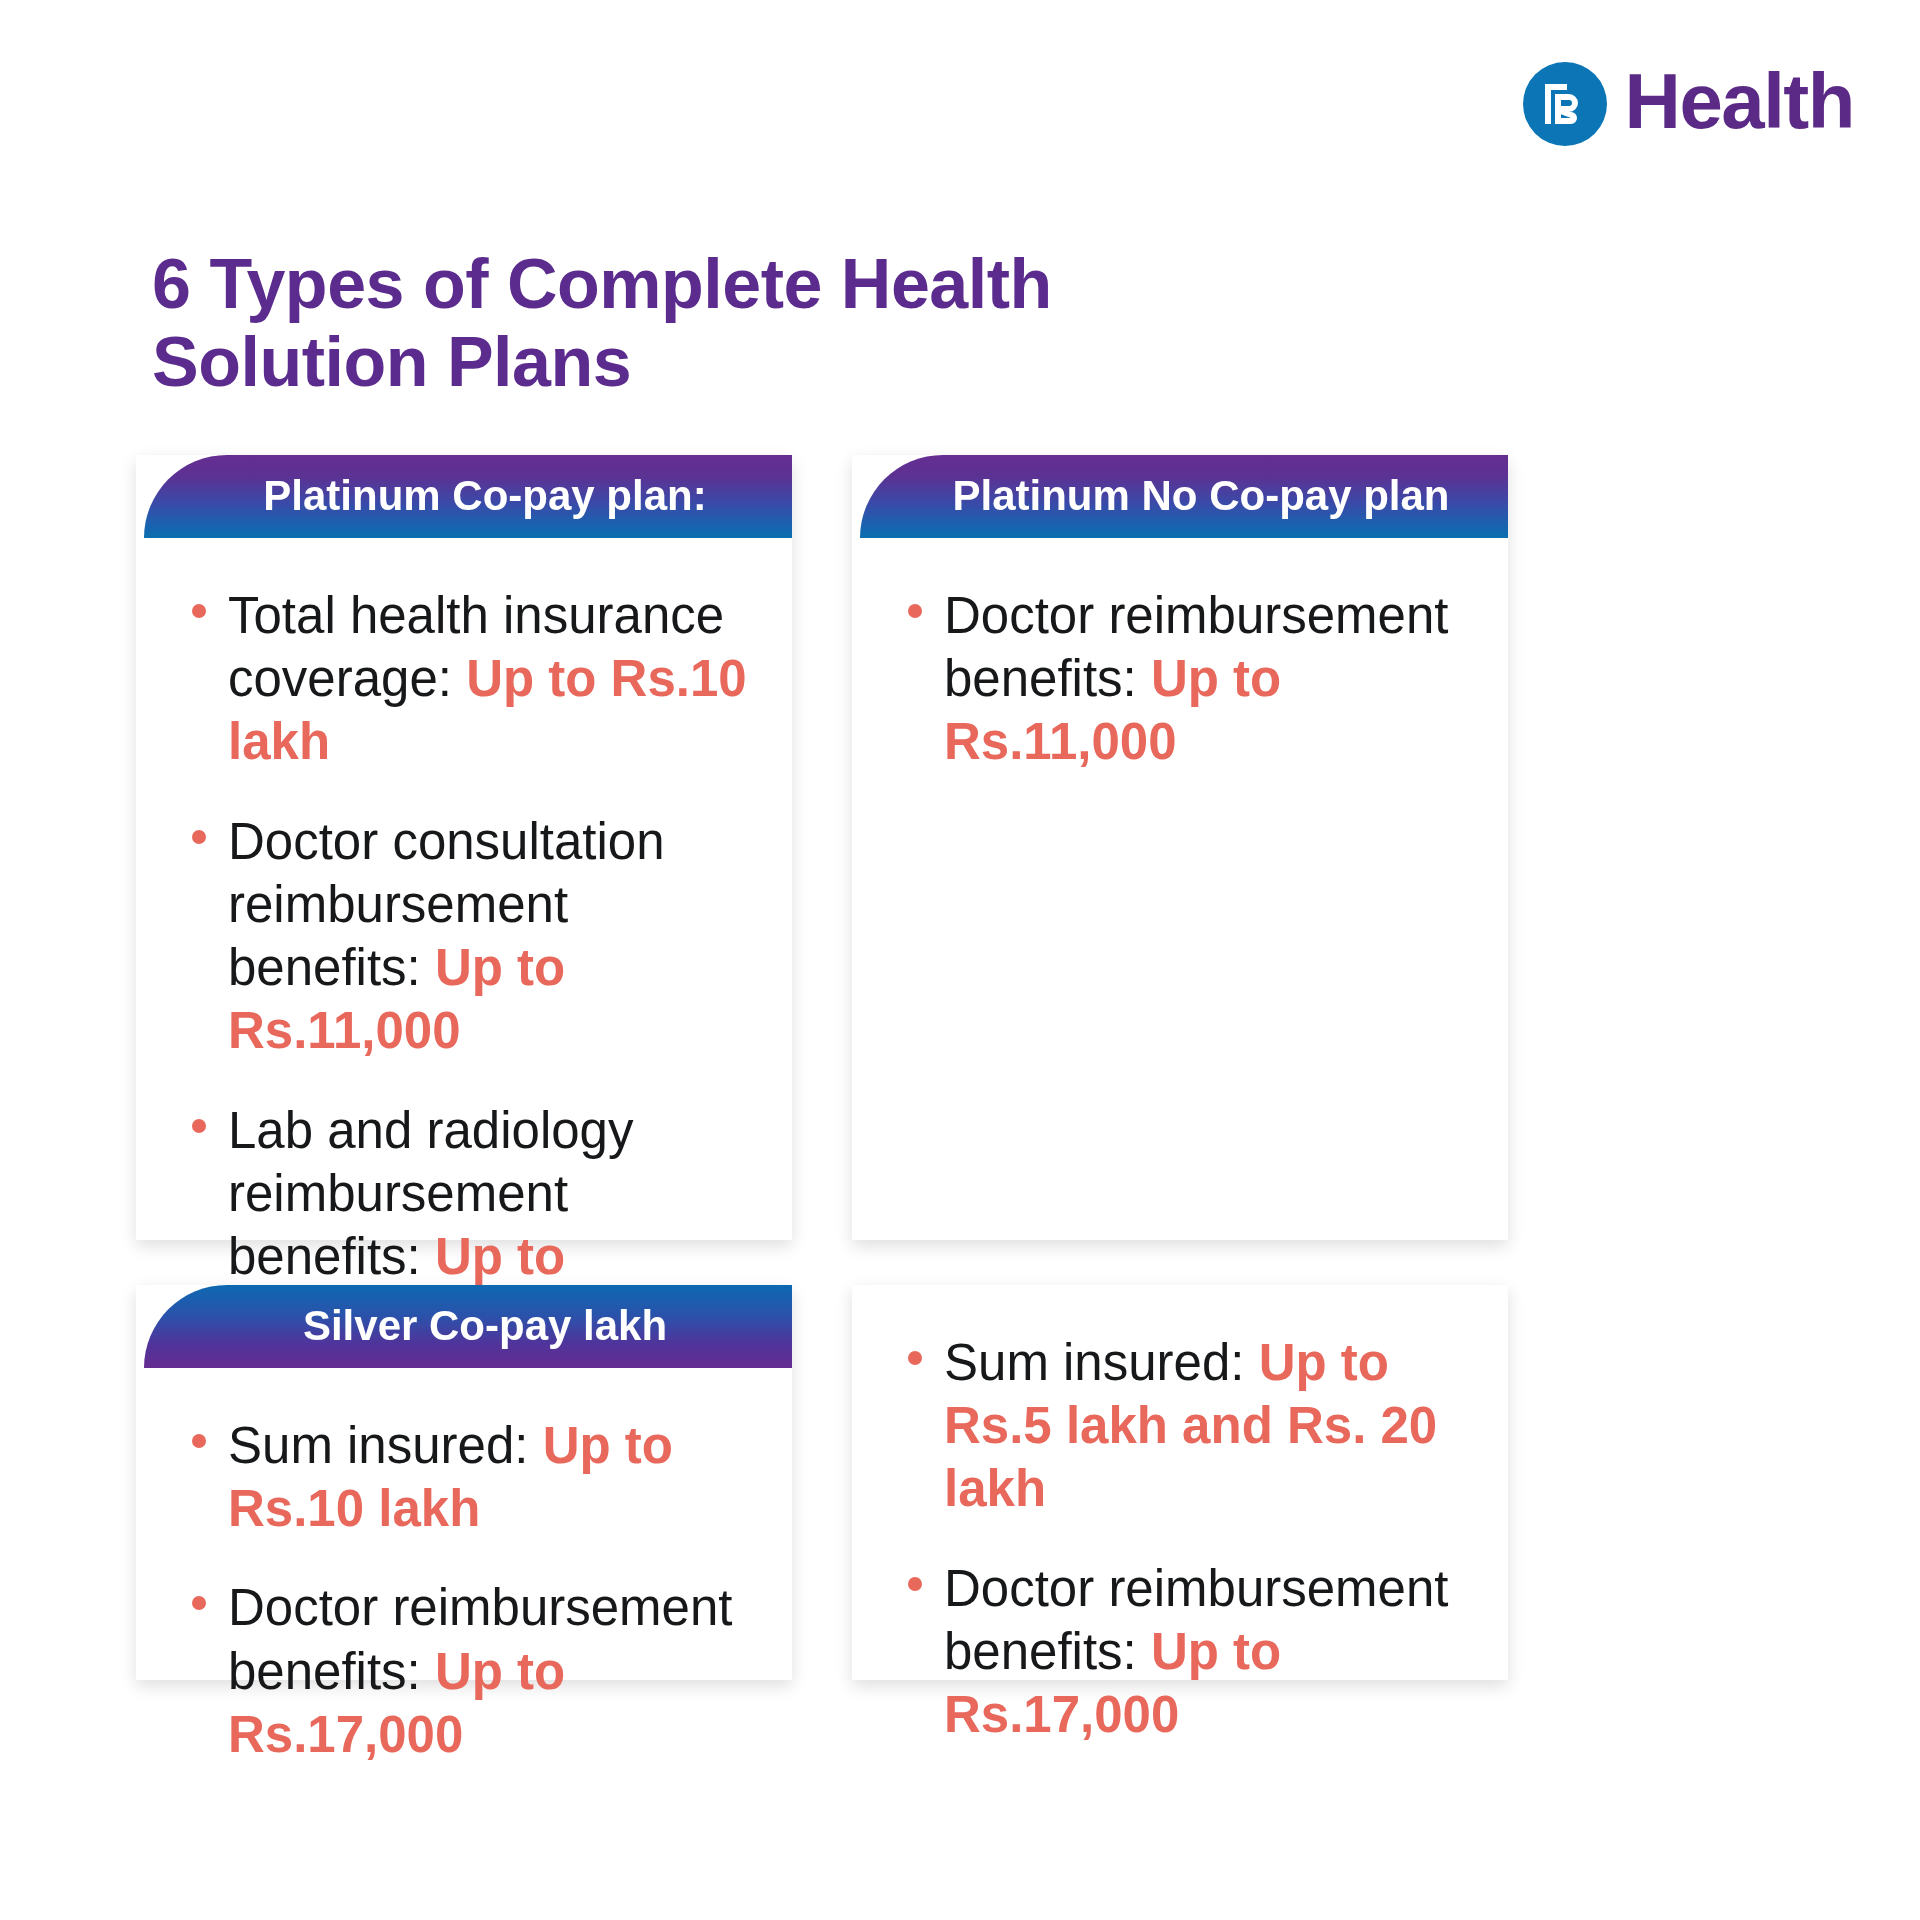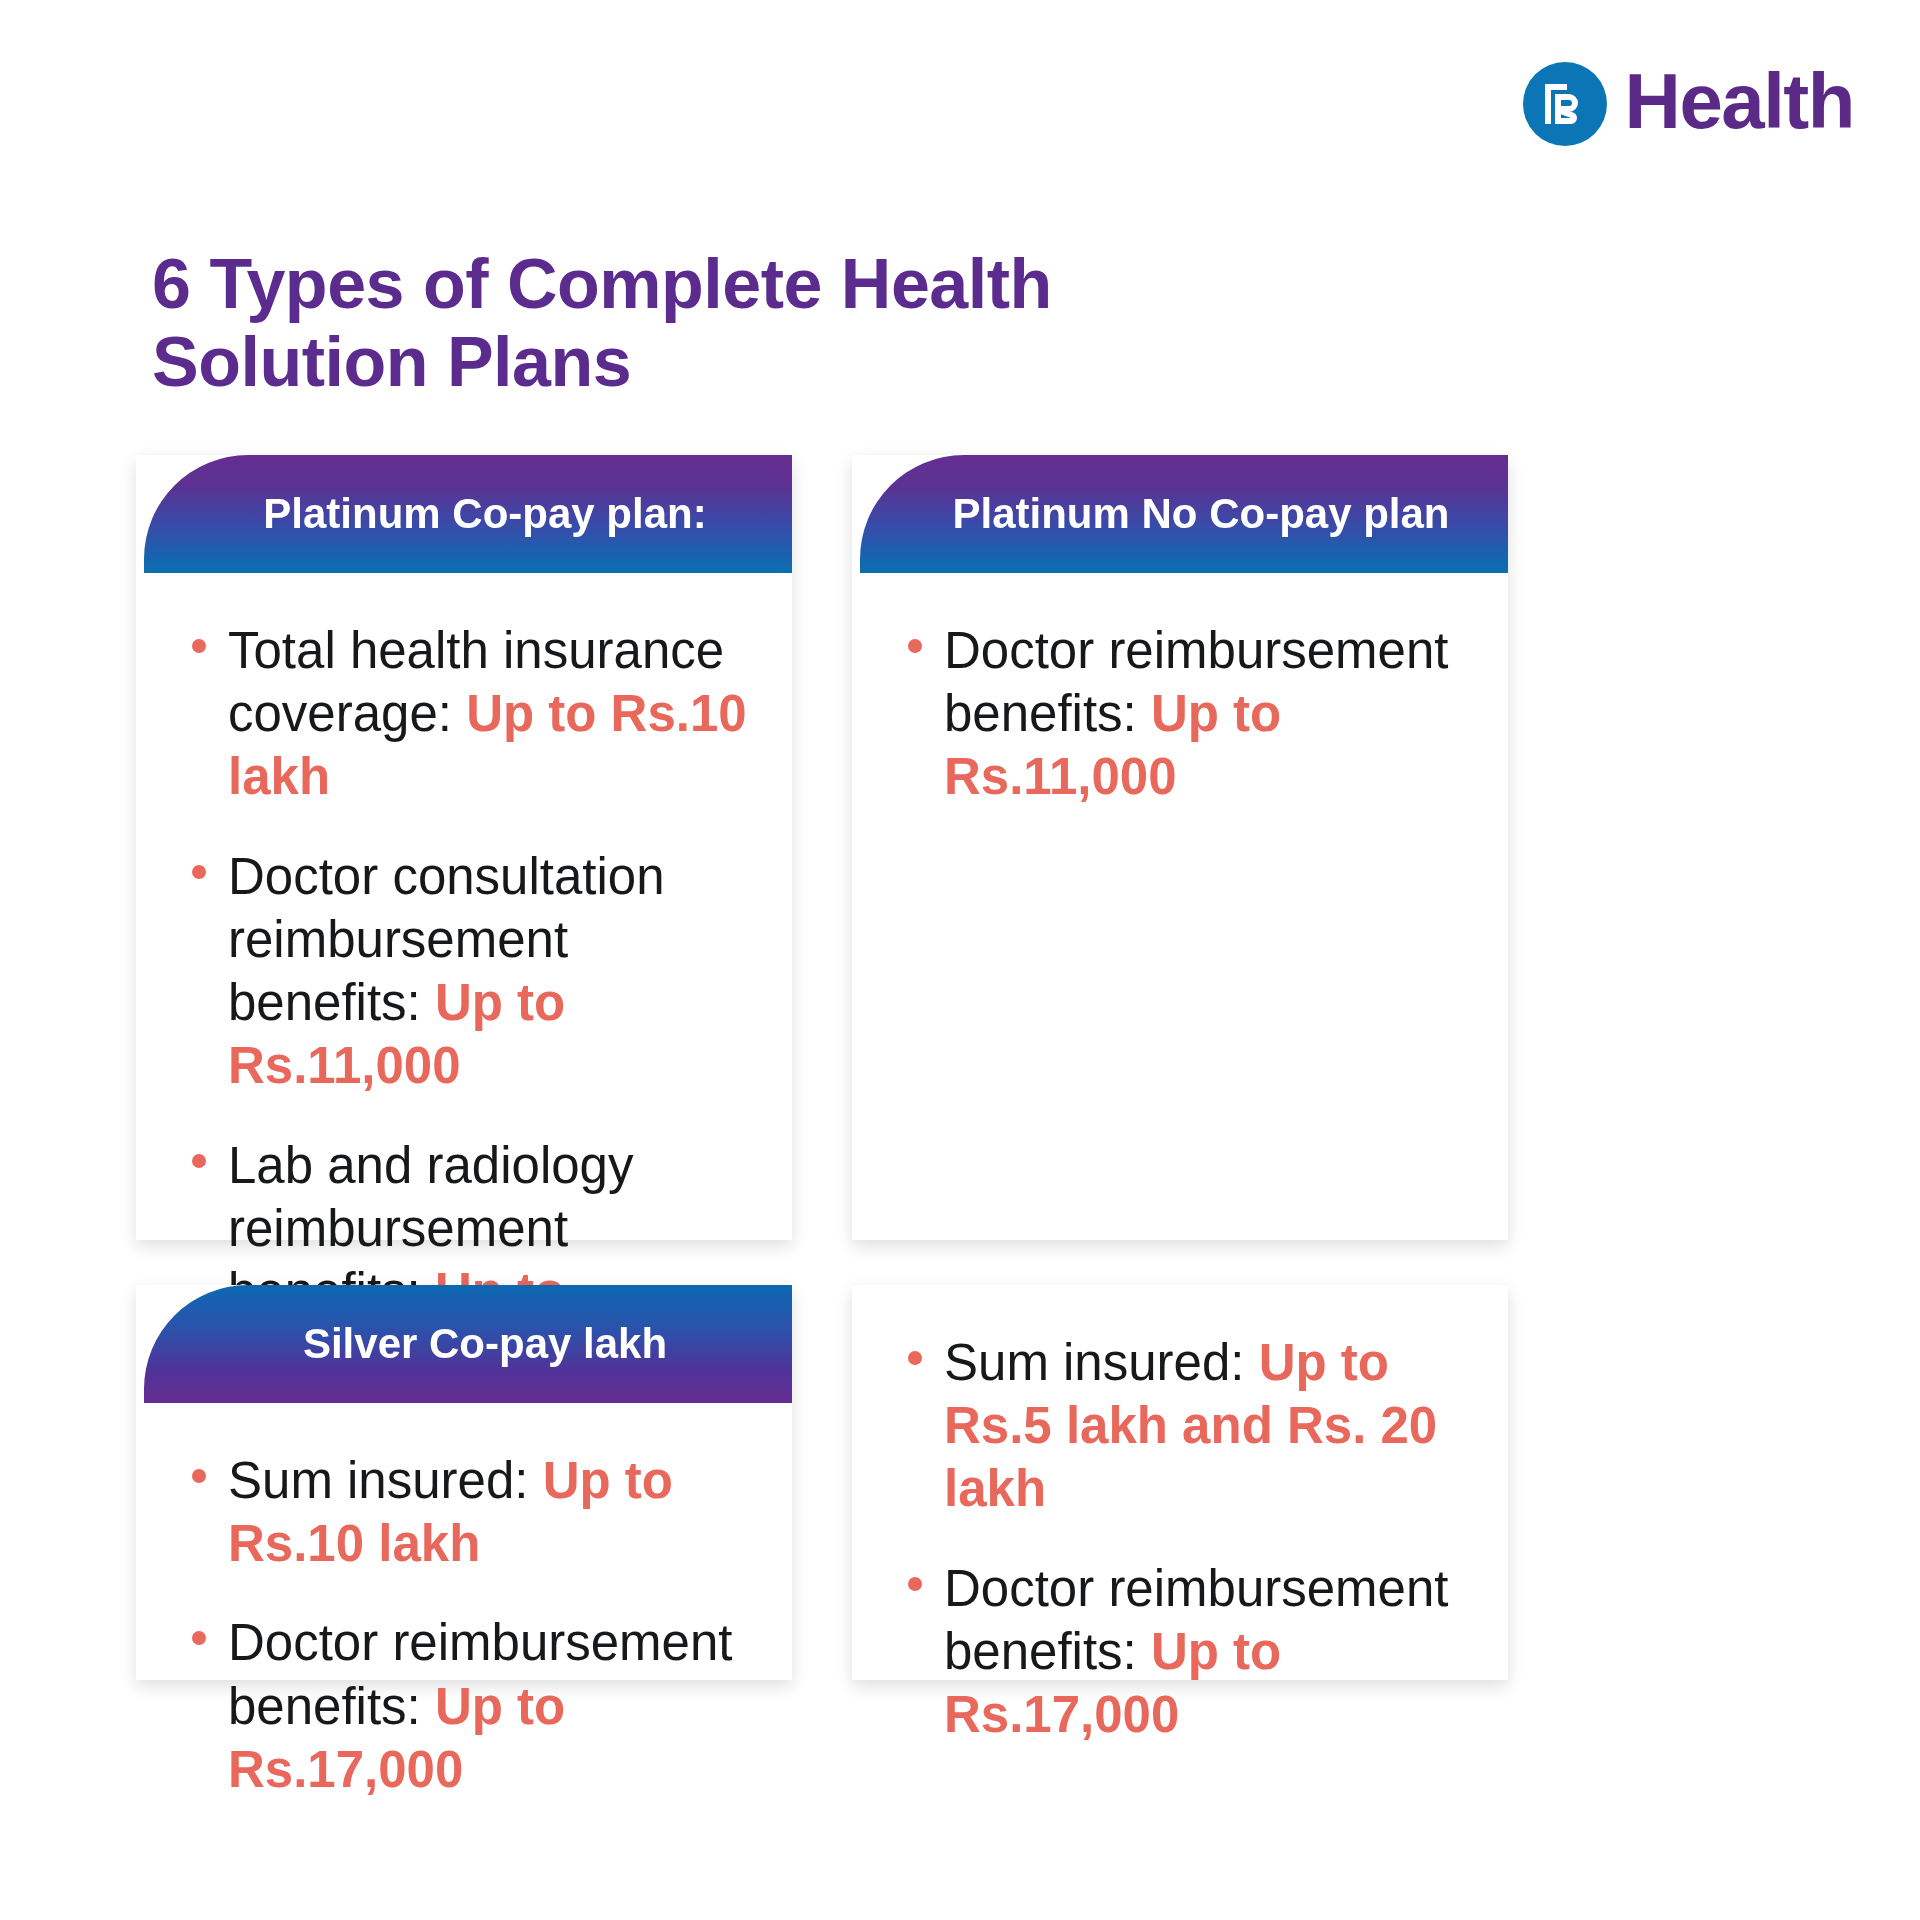--- a/index.html
+++ b/index.html
@@ -71,21 +71,21 @@
 
   .card {
     position: relative;
     display: flex;
     flex-direction: column;
     background: #ffffff;
     box-shadow: 0 6px 16px rgba(0,0,0,0.13);
   }
 
   .card-header {
-    height: 118px;
+    height: 83px;
     flex: none;
     border-top-left-radius: 104px;
     display: flex;
     align-items: center;
     justify-content: center;
     padding: 0 26px 0 60px;
     box-sizing: border-box;
     margin-left: 8px;
   }
   .card.top .card-header {

